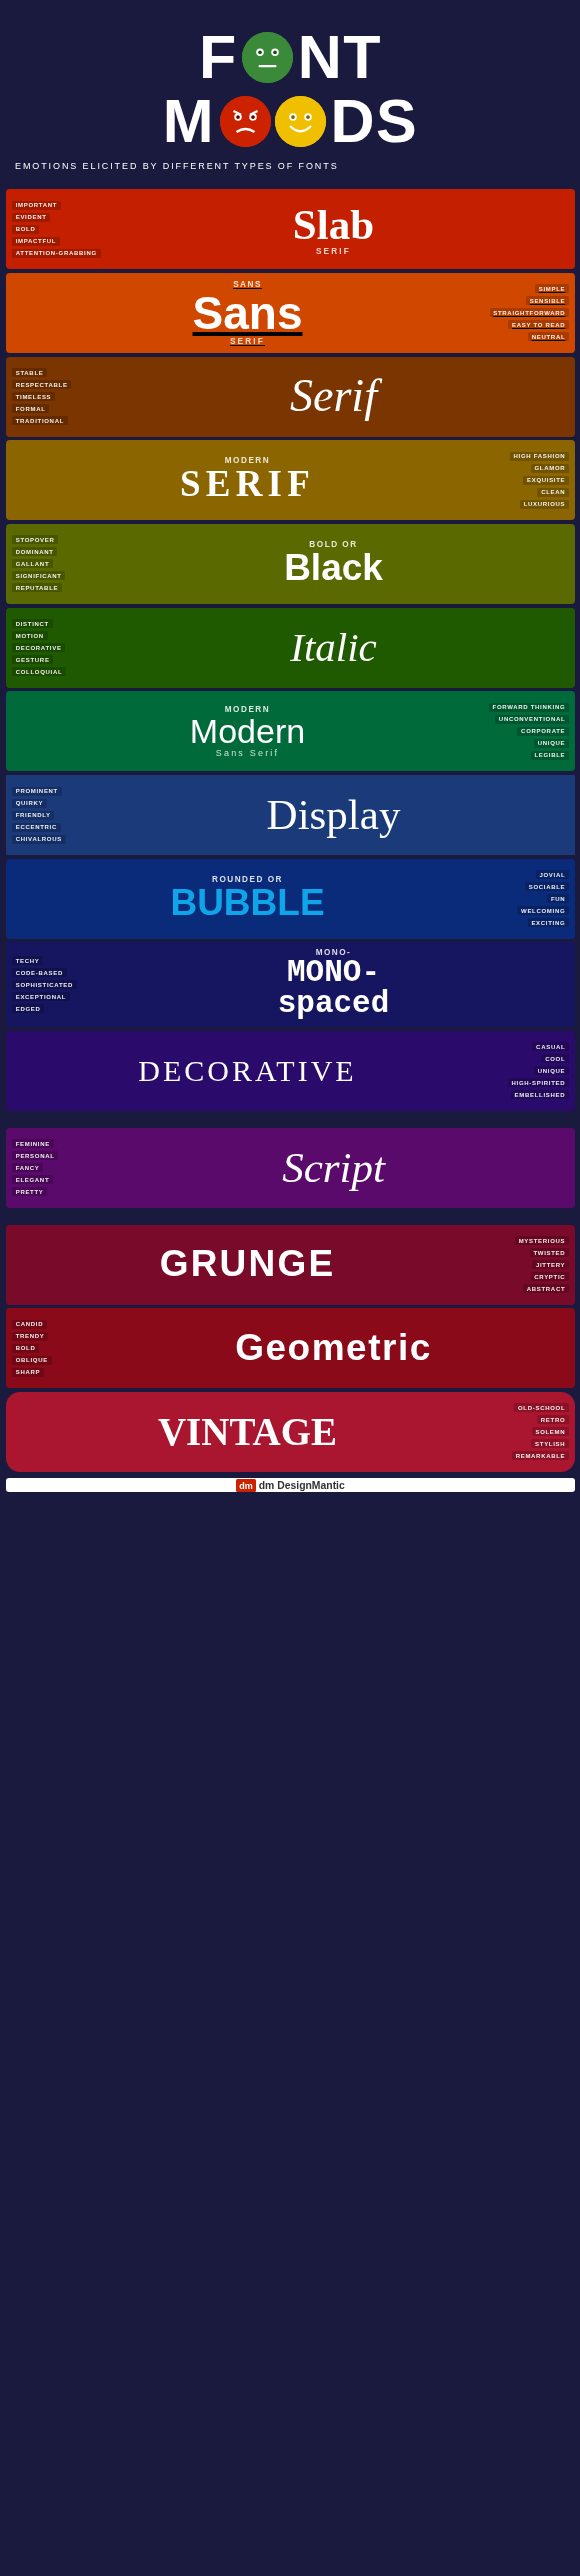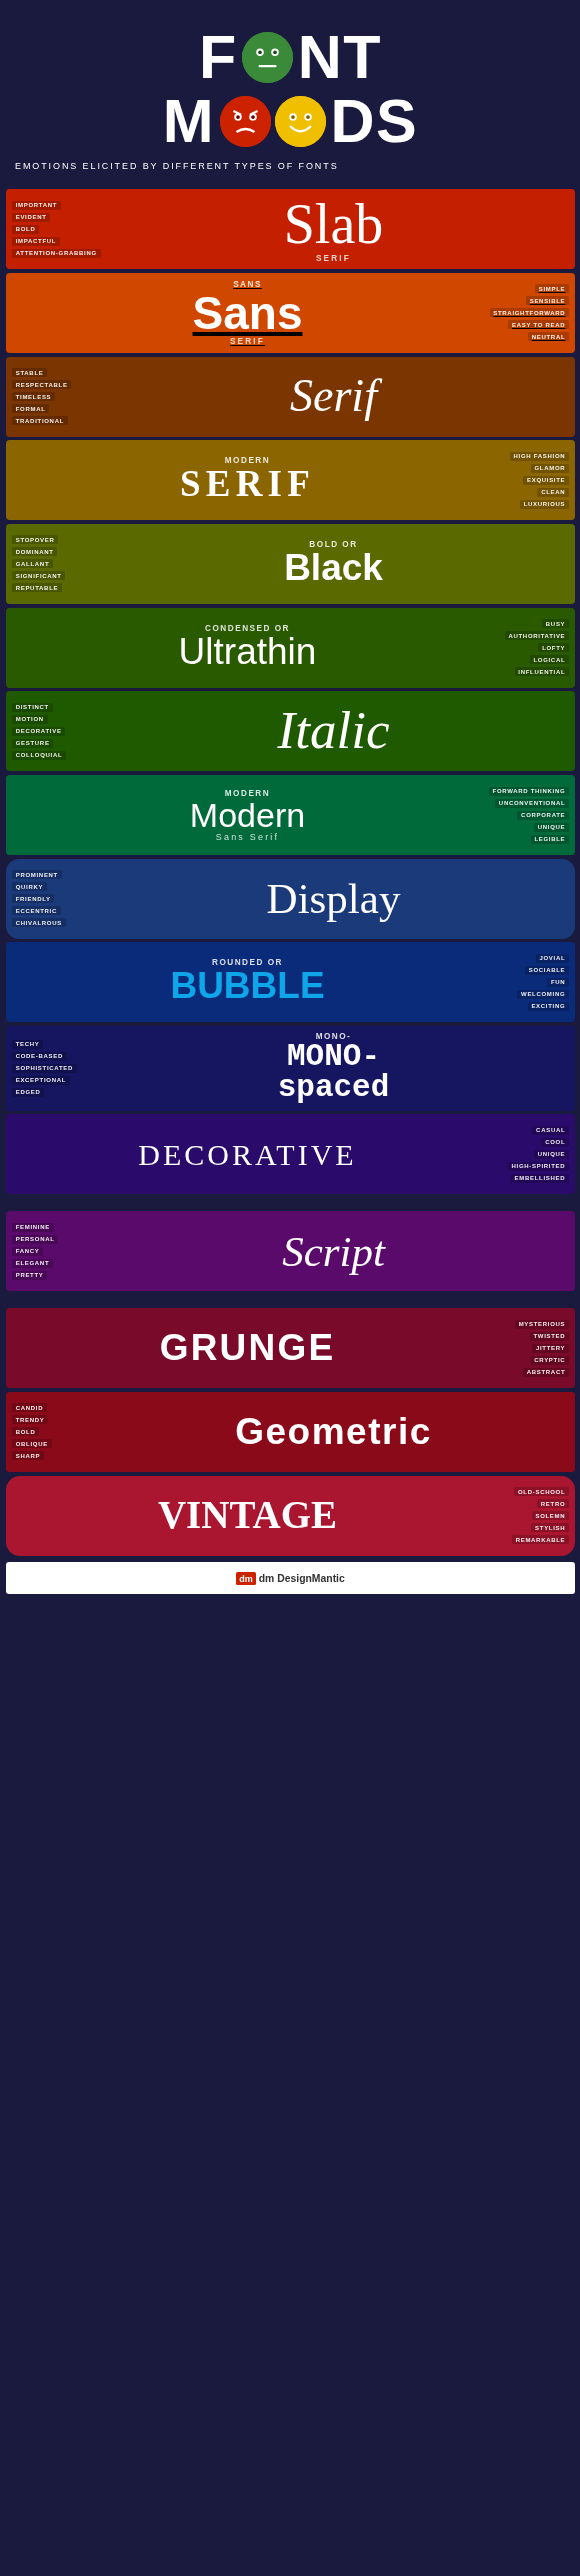--- a/index.html
+++ b/index.html
@@ -14,21 +14,20 @@
     .header {
       background: #1a1a3e;
       text-align: center;
       padding: 22px 15px 15px;
     }
 
     
     .footer {
       background: white;
       text-align: center;
-      padding: 9px;
       margin: 7.4px;
       border-radius: 3px;
     }
 
     
     .face {
       display: inline-flex;
       align-items: center;
       justify-content: center;
       border-radius: 50%;
@@ -103,21 +102,21 @@
 <div class="card-wrap" style="background: rgb(196, 32, 0); margin: 3.7px 6px; border-radius: 3.7px; overflow: hidden;">
       <div style="display: flex; align-items: stretch; min-height: 80px;">
         <div style="display: flex; flex-direction: column; justify-content: center; padding: 7.4px 6px; gap: 3px; min-width: 86px; width: 86px; align-items: flex-start;">
           <div style="font-size: 6px; font-weight: 700; letter-spacing: 0.7px; color: rgba(255, 255, 255, 0.92); background: rgba(0, 0, 0, 0.18); padding: 1.5px 3.7px; border-radius: 1.5px; white-space: nowrap; font-family: Arial, sans-serif;">IMPORTANT</div>
           <div style="font-size: 6px; font-weight: 700; letter-spacing: 0.7px; color: rgba(255, 255, 255, 0.92); background: rgba(0, 0, 0, 0.18); padding: 1.5px 3.7px; border-radius: 1.5px; white-space: nowrap; font-family: Arial, sans-serif;">EVIDENT</div>
           <div style="font-size: 6px; font-weight: 700; letter-spacing: 0.7px; color: rgba(255, 255, 255, 0.92); background: rgba(0, 0, 0, 0.18); padding: 1.5px 3.7px; border-radius: 1.5px; white-space: nowrap; font-family: Arial, sans-serif;">BOLD</div>
           <div style="font-size: 6px; font-weight: 700; letter-spacing: 0.7px; color: rgba(255, 255, 255, 0.92); background: rgba(0, 0, 0, 0.18); padding: 1.5px 3.7px; border-radius: 1.5px; white-space: nowrap; font-family: Arial, sans-serif;">IMPACTFUL</div>
           <div style="font-size: 6px; font-weight: 700; letter-spacing: 0.7px; color: rgba(255, 255, 255, 0.92); background: rgba(0, 0, 0, 0.18); padding: 1.5px 3.7px; border-radius: 1.5px; white-space: nowrap; font-family: Arial, sans-serif;">ATTENTION-GRABBING</div>
         </div>
         <div style="flex: 1 1 0%; display: flex; flex-direction: column; align-items: center; justify-content: center; padding: 6px 3.7px; text-align: center;">
-          <div style="font-size: 56px; font-family: Georgia, serif; font-weight: 400; color: white; text-align: center; line-height: 1.05;">Slab</div>
+          <div style="font-size: 43px; font-family: Georgia, serif; font-weight: 700; color: white; text-align: center; line-height: 1.05;">Slab</div>
           <div style="font-size: 8.2px; letter-spacing: 2.2px; color: rgba(255, 255, 255, 0.8); text-transform: uppercase; font-weight: 700; font-family: Arial, sans-serif;">SERIF</div>
         </div>
       </div>
     </div>
     <div class="card-wrap" style="background: rgb(208, 72, 0); margin: 3.7px 6px; border-radius: 3.7px; overflow: hidden;">
       <div style="display: flex; align-items: stretch; min-height: 80px; text-decoration: underline;">
         <div style="flex: 1 1 0%; display: flex; flex-direction: column; align-items: center; justify-content: center; padding: 6px 3.7px; text-align: center;">
           <div style="font-size: 8.2px; letter-spacing: 1.5px; color: rgba(255, 255, 255, 0.85); text-transform: uppercase; font-weight: 700; font-family: Arial, sans-serif;">Sans</div>
           <div style="font-size: 46px; font-family: Arial, Helvetica, sans-serif; font-weight: 700; color: white; text-align: center; line-height: 1.05;">Sans</div>
           <div style="font-size: 8.2px; letter-spacing: 2.2px; color: rgba(255, 255, 255, 0.8); text-transform: uppercase; font-weight: 700; font-family: Arial, sans-serif;">SERIF</div>
@@ -168,66 +167,51 @@
           <div style="font-size: 6px; font-weight: 700; letter-spacing: 0.7px; color: rgba(255, 255, 255, 0.92); background: rgba(0, 0, 0, 0.18); padding: 1.5px 3.7px; border-radius: 1.5px; white-space: nowrap; font-family: Arial, sans-serif;">GALLANT</div>
           <div style="font-size: 6px; font-weight: 700; letter-spacing: 0.7px; color: rgba(255, 255, 255, 0.92); background: rgba(0, 0, 0, 0.18); padding: 1.5px 3.7px; border-radius: 1.5px; white-space: nowrap; font-family: Arial, sans-serif;">SIGNIFICANT</div>
           <div style="font-size: 6px; font-weight: 700; letter-spacing: 0.7px; color: rgba(255, 255, 255, 0.92); background: rgba(0, 0, 0, 0.18); padding: 1.5px 3.7px; border-radius: 1.5px; white-space: nowrap; font-family: Arial, sans-serif;">REPUTABLE</div>
         </div>
         <div style="flex: 1 1 0%; display: flex; flex-direction: column; align-items: center; justify-content: center; padding: 6px 3.7px; text-align: center;">
           <div style="font-size: 8.2px; letter-spacing: 1.5px; color: rgba(255, 255, 255, 0.85); text-transform: uppercase; font-weight: 700; font-family: Arial, sans-serif; margin-bottom: 0px;">BOLD OR</div>
           <div style="font-size: 37px; font-family: Arial, sans-serif; font-weight: 900; color: white; text-align: center; line-height: 1.05;">Black</div>
         </div>
       </div>
     </div>
-    <div class="card-wrap" style="background: rgb(42, 90, 0); margin: 3.7px 6px; border-radius: 3.7px; overflow: hidden;">
-      <div style="display: flex; align-items: stretch; min-height: 80px;">
-        <div style="flex: 1 1 0%; display: flex; flex-direction: column; align-items: center; justify-content: center; padding: 6px 3.7px; text-align: center;">
-          <div style="font-size: 8.2px; letter-spacing: 1.5px; color: rgba(255, 255, 255, 0.85); text-transform: uppercase; font-weight: 700; font-family: Arial, sans-serif; margin-bottom: 0px;">CONDENSED OR</div>
-          <div style="font-size: 37px; font-family: Arial, sans-serif; font-weight: 100; color: white; text-align: center; line-height: 1.05;">Ultrathin</div>
-        </div>
-        <div style="display: flex; flex-direction: column; justify-content: center; padding: 7.4px 6px; gap: 3px; min-width: 86px; width: 86px; align-items: flex-end;">
-          <div style="font-size: 6px; font-weight: 700; letter-spacing: 0.7px; color: rgba(255, 255, 255, 0.92); background: rgba(0, 0, 0, 0.18); padding: 1.5px 3.7px; border-radius: 1.5px; white-space: nowrap; font-family: Arial, sans-serif;">BUSY</div>
-          <div style="font-size: 6px; font-weight: 700; letter-spacing: 0.7px; color: rgba(255, 255, 255, 0.92); background: rgba(0, 0, 0, 0.18); padding: 1.5px 3.7px; border-radius: 1.5px; white-space: nowrap; font-family: Arial, sans-serif;">AUTHORITATIVE</div>
-          <div style="font-size: 6px; font-weight: 700; letter-spacing: 0.7px; color: rgba(255, 255, 255, 0.92); background: rgba(0, 0, 0, 0.18); padding: 1.5px 3.7px; border-radius: 1.5px; white-space: nowrap; font-family: Arial, sans-serif;">LOFTY</div>
-          <div style="font-size: 6px; font-weight: 700; letter-spacing: 0.7px; color: rgba(255, 255, 255, 0.92); background: rgba(0, 0, 0, 0.18); padding: 1.5px 3.7px; border-radius: 1.5px; white-space: nowrap; font-family: Arial, sans-serif;">LOGICAL</div>
-          <div style="font-size: 6px; font-weight: 700; letter-spacing: 0.7px; color: rgba(255, 255, 255, 0.92); background: rgba(0, 0, 0, 0.18); padding: 1.5px 3.7px; border-radius: 1.5px; white-space: nowrap; font-family: Arial, sans-serif;">INFLUENTIAL</div>
-        </div>
-      </div>
-    </div>
     <div class="card-wrap" style="background: rgb(32, 90, 0); margin: 3.7px 6px; border-radius: 3.7px; overflow: hidden;">
       <div style="display: flex; align-items: stretch; min-height: 80px;">
         <div style="display: flex; flex-direction: column; justify-content: center; padding: 7.4px 6px; gap: 3px; min-width: 86px; width: 86px; align-items: flex-start;">
           <div style="font-size: 6px; font-weight: 700; letter-spacing: 0.7px; color: rgba(255, 255, 255, 0.92); background: rgba(0, 0, 0, 0.18); padding: 1.5px 3.7px; border-radius: 1.5px; white-space: nowrap; font-family: Arial, sans-serif;">DISTINCT</div>
           <div style="font-size: 6px; font-weight: 700; letter-spacing: 0.7px; color: rgba(255, 255, 255, 0.92); background: rgba(0, 0, 0, 0.18); padding: 1.5px 3.7px; border-radius: 1.5px; white-space: nowrap; font-family: Arial, sans-serif;">MOTION</div>
           <div style="font-size: 6px; font-weight: 700; letter-spacing: 0.7px; color: rgba(255, 255, 255, 0.92); background: rgba(0, 0, 0, 0.18); padding: 1.5px 3.7px; border-radius: 1.5px; white-space: nowrap; font-family: Arial, sans-serif;">DECORATIVE</div>
           <div style="font-size: 6px; font-weight: 700; letter-spacing: 0.7px; color: rgba(255, 255, 255, 0.92); background: rgba(0, 0, 0, 0.18); padding: 1.5px 3.7px; border-radius: 1.5px; white-space: nowrap; font-family: Arial, sans-serif;">GESTURE</div>
           <div style="font-size: 6px; font-weight: 700; letter-spacing: 0.7px; color: rgba(255, 255, 255, 0.92); background: rgba(0, 0, 0, 0.18); padding: 1.5px 3.7px; border-radius: 1.5px; white-space: nowrap; font-family: Arial, sans-serif;">COLLOQUIAL</div>
         </div>
         <div style="flex: 1 1 0%; display: flex; flex-direction: column; align-items: center; justify-content: center; padding: 6px 3.7px; text-align: center;">
-          <div style="font-size: 53px; font-family: Georgia, serif; font-style: italic; color: white; text-align: center; line-height: 1.05;">Italic</div>
+          <div style="font-size: 41px; font-family: Georgia, serif; font-style: italic; color: white; text-align: center; line-height: 1.05;">Italic</div>
         </div>
       </div>
     </div>
     <div class="card-wrap" style="background: rgb(0, 106, 58); margin: 3.7px 6px; border-radius: 3.7px; overflow: hidden;">
       <div style="display: flex; align-items: stretch; min-height: 80px;">
         <div style="flex: 1 1 0%; display: flex; flex-direction: column; align-items: center; justify-content: center; padding: 6px 3.7px; text-align: center;">
           <div style="font-size: 8.2px; letter-spacing: 1.5px; color: rgba(255, 255, 255, 0.85); text-transform: uppercase; font-weight: 700; font-family: Arial, sans-serif; margin-bottom: 0px;">Modern</div>
           <div style="font-size: 34px; font-family: Arial, sans-serif; font-weight: 300; color: white; text-align: center; line-height: 1;">Modern</div>
           <div style="font-size: 9px; letter-spacing: 2.2px; color: rgba(255, 255, 255, 0.8); font-family: Arial, sans-serif; font-weight: 300;">Sans Serif</div>
         </div>
         <div style="display: flex; flex-direction: column; justify-content: center; padding: 7.4px 6px; gap: 3px; min-width: 86px; width: 86px; align-items: flex-end;">
           <div style="font-size: 6px; font-weight: 700; letter-spacing: 0.7px; color: rgba(255, 255, 255, 0.92); background: rgba(0, 0, 0, 0.18); padding: 1.5px 3.7px; border-radius: 1.5px; white-space: nowrap; font-family: Arial, sans-serif;">FORWARD THINKING</div>
           <div style="font-size: 6px; font-weight: 700; letter-spacing: 0.7px; color: rgba(255, 255, 255, 0.92); background: rgba(0, 0, 0, 0.18); padding: 1.5px 3.7px; border-radius: 1.5px; white-space: nowrap; font-family: Arial, sans-serif;">UNCONVENTIONAL</div>
           <div style="font-size: 6px; font-weight: 700; letter-spacing: 0.7px; color: rgba(255, 255, 255, 0.92); background: rgba(0, 0, 0, 0.18); padding: 1.5px 3.7px; border-radius: 1.5px; white-space: nowrap; font-family: Arial, sans-serif;">CORPORATE</div>
           <div style="font-size: 6px; font-weight: 700; letter-spacing: 0.7px; color: rgba(255, 255, 255, 0.92); background: rgba(0, 0, 0, 0.18); padding: 1.5px 3.7px; border-radius: 1.5px; white-space: nowrap; font-family: Arial, sans-serif;">UNIQUE</div>
           <div style="font-size: 6px; font-weight: 700; letter-spacing: 0.7px; color: rgba(255, 255, 255, 0.92); background: rgba(0, 0, 0, 0.18); padding: 1.5px 3.7px; border-radius: 1.5px; white-space: nowrap; font-family: Arial, sans-serif;">LEGIBLE</div>
         </div>
       </div>
     </div>
-    <div class="card-wrap" style="background: rgb(26, 58, 122); margin: 3.7px 6px; border-radius: 13px; overflow: hidden;">
+    <div class="card-wrap" style="background: rgb(26, 58, 122); margin: 3.7px 6px; border-radius: 1px; overflow: hidden;">
       <div style="display: flex; align-items: stretch; min-height: 80px;">
         <div style="display: flex; flex-direction: column; justify-content: center; padding: 7.4px 6px; gap: 3px; min-width: 86px; width: 86px; align-items: flex-start;">
           <div style="font-size: 6px; font-weight: 700; letter-spacing: 0.7px; color: rgba(255, 255, 255, 0.92); background: rgba(0, 0, 0, 0.18); padding: 1.5px 3.7px; border-radius: 1.5px; white-space: nowrap; font-family: Arial, sans-serif;">PROMINENT</div>
           <div style="font-size: 6px; font-weight: 700; letter-spacing: 0.7px; color: rgba(255, 255, 255, 0.92); background: rgba(0, 0, 0, 0.18); padding: 1.5px 3.7px; border-radius: 1.5px; white-space: nowrap; font-family: Arial, sans-serif;">QUIRKY</div>
           <div style="font-size: 6px; font-weight: 700; letter-spacing: 0.7px; color: rgba(255, 255, 255, 0.92); background: rgba(0, 0, 0, 0.18); padding: 1.5px 3.7px; border-radius: 1.5px; white-space: nowrap; font-family: Arial, sans-serif;">FRIENDLY</div>
           <div style="font-size: 6px; font-weight: 700; letter-spacing: 0.7px; color: rgba(255, 255, 255, 0.92); background: rgba(0, 0, 0, 0.18); padding: 1.5px 3.7px; border-radius: 1.5px; white-space: nowrap; font-family: Arial, sans-serif;">ECCENTRIC</div>
           <div style="font-size: 6px; font-weight: 700; letter-spacing: 0.7px; color: rgba(255, 255, 255, 0.92); background: rgba(0, 0, 0, 0.18); padding: 1.5px 3.7px; border-radius: 1.5px; white-space: nowrap; font-family: Arial, sans-serif;">CHIVALROUS</div>
         </div>
         <div style="flex: 1 1 0%; display: flex; flex-direction: column; align-items: center; justify-content: center; padding: 6px 3.7px; text-align: center;">
           <div style="font-size: 43px; font-family: Georgia, serif; font-weight: 400; color: white; text-align: center; line-height: 1.05;">Display</div>

